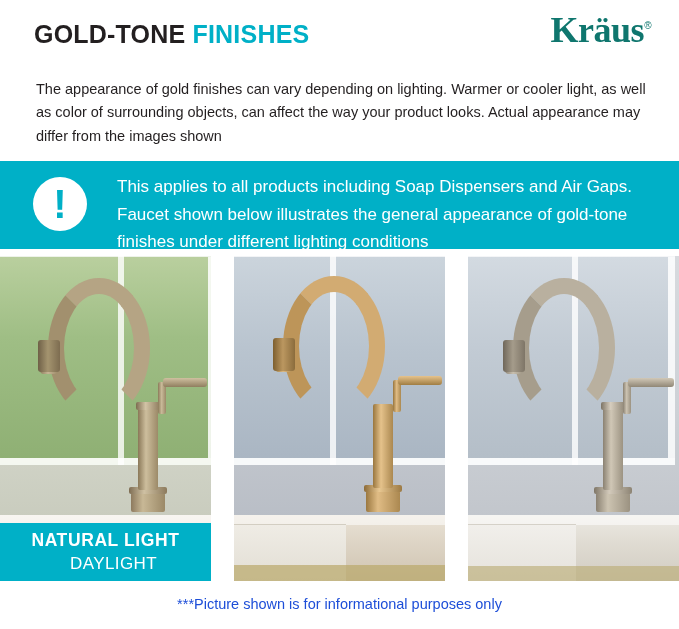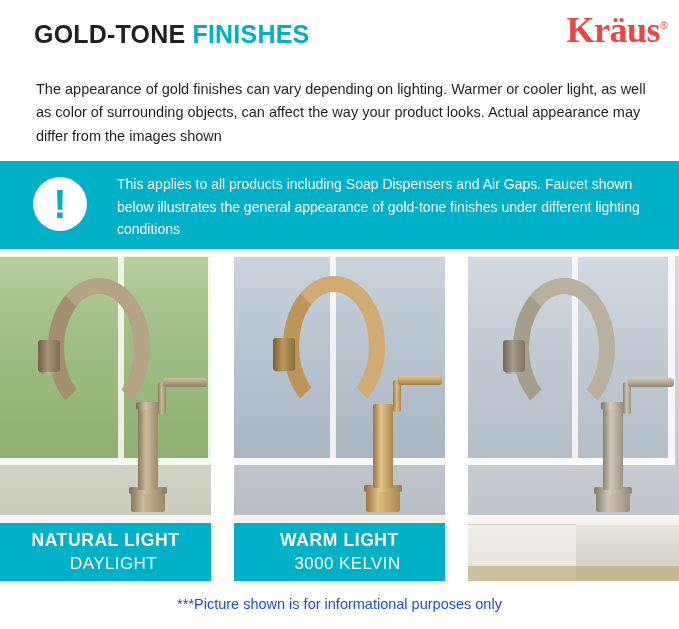--- a/index.html
+++ b/index.html
@@ -33,27 +33,27 @@
     font-size: 25px;
     font-weight: bold;
     letter-spacing: 0.2px;
     white-space: nowrap;
   }
   .title .part-a { color: #231f20; }
   .title .part-b { color: #00b0c7; }
 
   .logo {
     position: absolute;
-    right: 12px;
+    right: 28px;
     top: 12px;
     font-family: "Liberation Serif", serif;
     font-size: 36px;
     font-weight: bold;
     letter-spacing: -0.5px;
-    color: #ef4444;
+    color: #0f766e;
     line-height: 1;
     margin-left: 8px;
   }
   .logo .reg {
     font-size: 10px;
     vertical-align: super;
     font-family: "Liberation Sans", sans-serif;
     font-weight: normal;
   }
 
@@ -91,21 +91,21 @@
     font-weight: bold;
     line-height: 54px;
     text-align: center;
     font-family: "Liberation Sans", sans-serif;
   }
   .notice-text {
     position: absolute;
     left: 117px;
     top: 12px;
     width: 545px;
-    font-size: 14px;
+    font-size: 17px;
     line-height: 1.62;
     font-weight: normal;
   }
 
   
   .strip {
     position: absolute;
     left: 0;
     top: 256px;
     width: 679px;
@@ -297,24 +297,20 @@
           <div class="f-ring" style="left:130px;top:229px;width:38px;height:7px;background:linear-gradient(90deg,#8c6b38,#e8c791 40%,#9c7a44);"></div>
           <div class="f-column" style="left:139px;top:148px;width:20px;height:84px;background:linear-gradient(90deg,#99763e,#e5c28b 40%,#ab8850);"></div>
           <div class="f-ring" style="left:137px;top:144px;width:24px;height:8px;background:linear-gradient(90deg,#8a6936,#ecccw96 40%,#9b7942);"></div>
           <div class="f-arc" style="left:49px;top:20px;width:102px;height:140px;border-width:16px;border-color:#d2ab72 #d2ab72 transparent #bd9559;"></div>
           <div class="f-spout" style="left:41px;top:86px;width:18px;height:30px;background:linear-gradient(90deg,#9c793f,#ddb87f 45%,#ad8a51);"></div>
           <div class="f-head" style="left:39px;top:82px;width:22px;height:33px;background:linear-gradient(90deg,#7d5f30,#bb9760 45%,#8b6c3c);"></div>
           <div class="f-handle-stem" style="left:159px;top:124px;width:8px;height:32px;background:linear-gradient(90deg,#98753d,#e0bc85 45%,#aa8850);"></div>
           <div class="f-handle" style="left:164px;top:120px;width:44px;height:9px;background:linear-gradient(180deg,#e6c38c,#a07d43);"></div>
         </div>
       </div>
-      <div class="caption" style="background:#00b0c7;">
-        <div class="cap-line1">WARM LIGHT</div>
-        <div class="cap-line2">3000 KELVIN</div>
-      </div>
     </div>
 
     <div class="panel cool">
       <div class="scene">
         <div class="wall" style="background:linear-gradient(180deg,#d7dade 0%,#ced2d7 55%,#c2c6cc 100%);"></div>
         <div class="window" style="left:-8px;width:215px;background:linear-gradient(180deg,#d3dae1 0%,#c2cbd4 45%,#b4bec8 100%);"></div>
         <div class="mullion" style="left:104px;top:-6px;height:215px;"></div>
 
         <div class="counter" style="background:linear-gradient(180deg,#ece9e3 0%,#e0dcd3 40%,#d1ccc1 100%);">
           <div class="counter-edge"></div>

